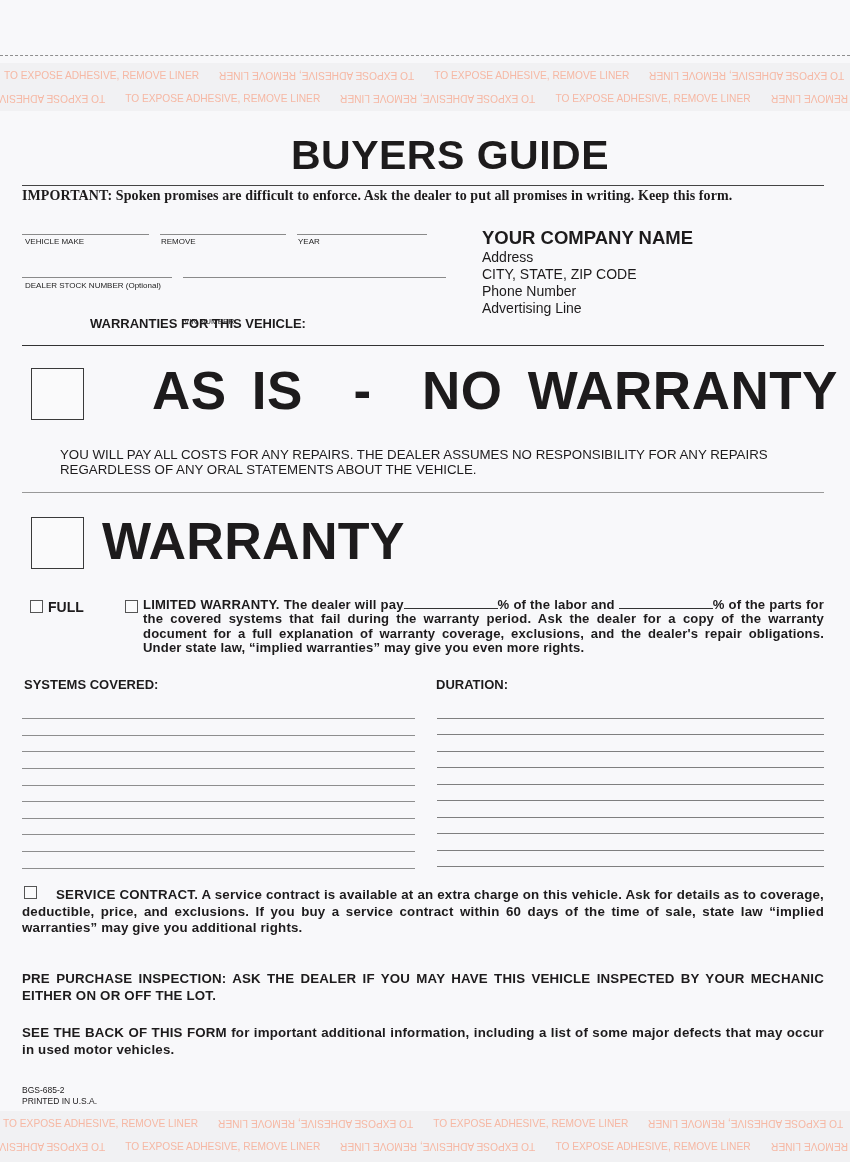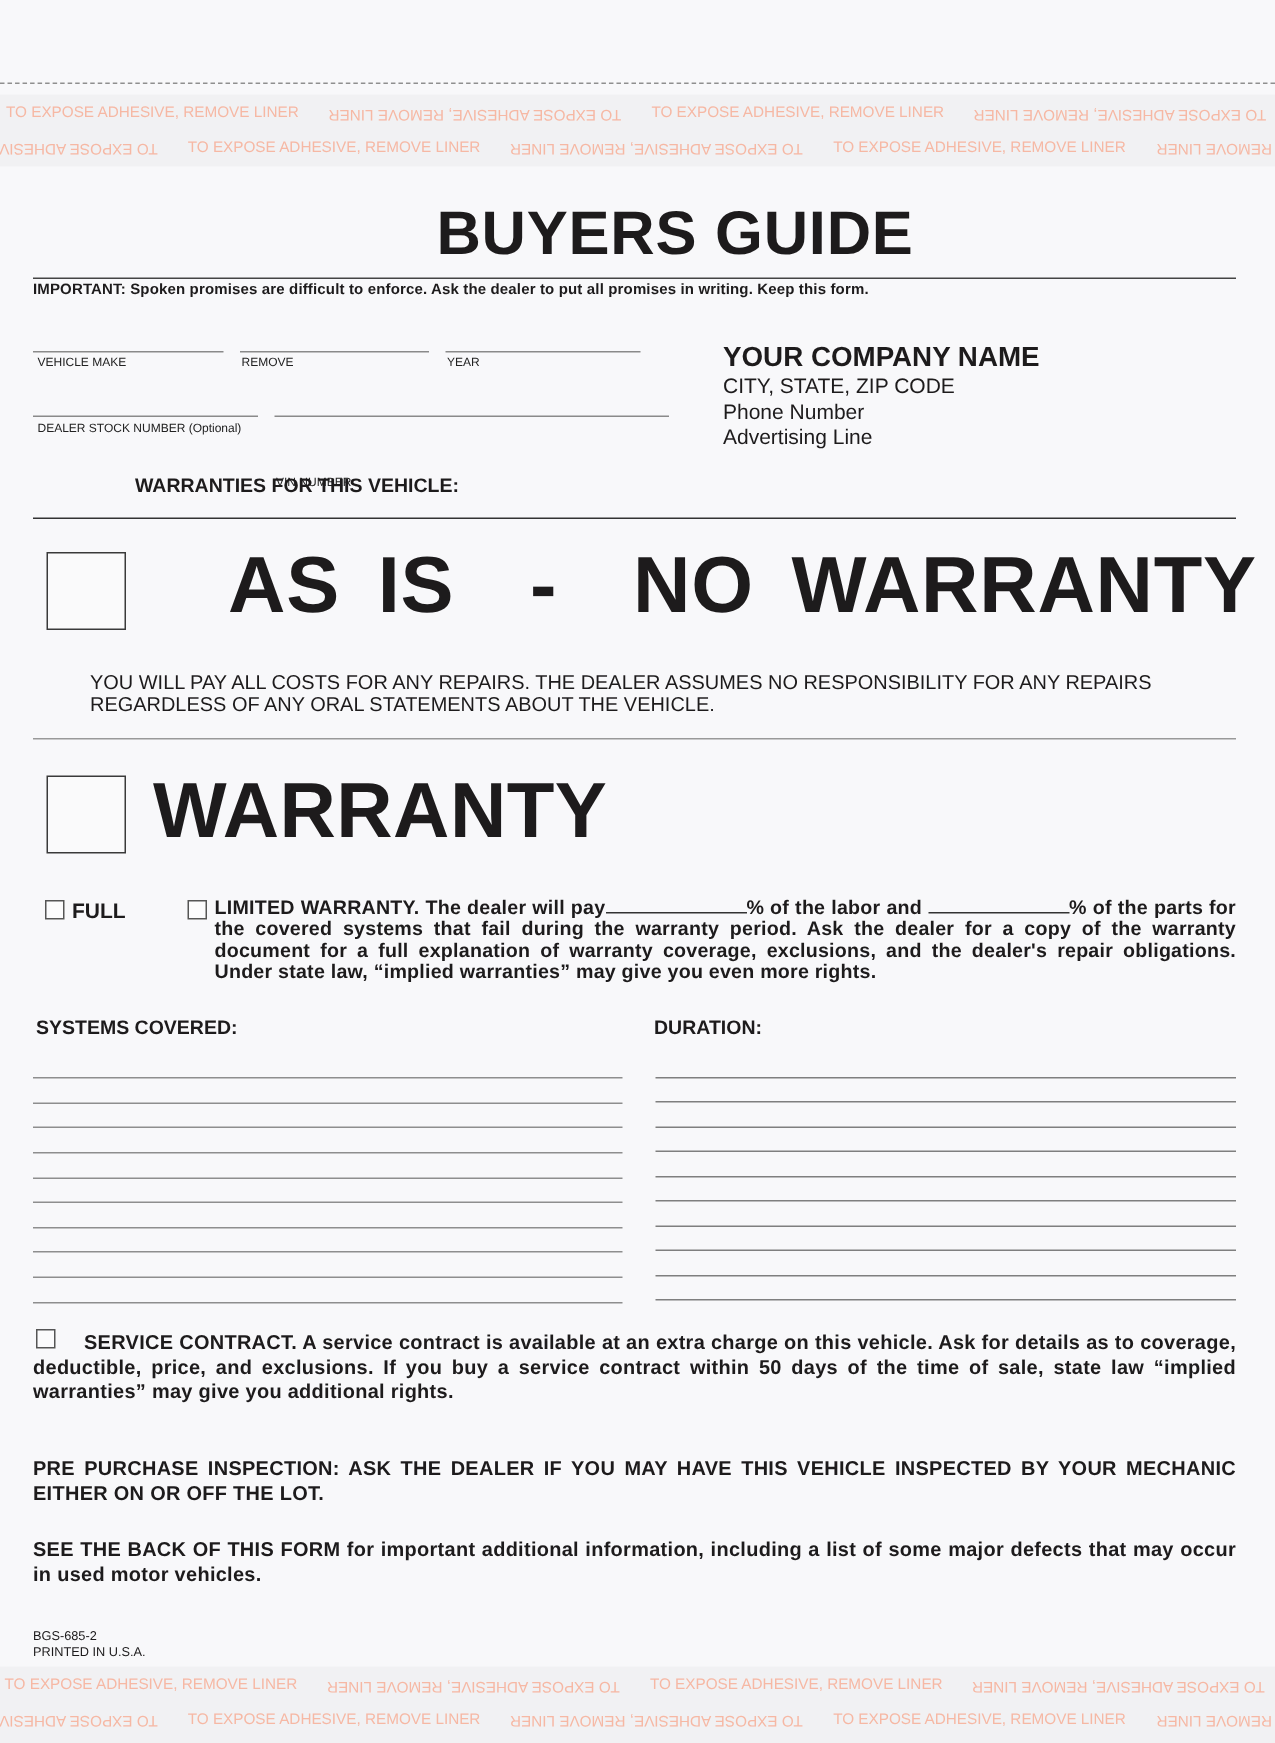--- a/index.html
+++ b/index.html
@@ -20,22 +20,22 @@
   .liner-row {
     position:absolute; left:0; white-space:nowrap;
     font-size:10.2px; color:#f6b8a4; letter-spacing:0;
   }
   .liner-row span { display:inline-block; margin-right:20px; }
   .liner-row span.flip { transform:rotate(180deg); }
 
   .title { left:0; width:850px; top:132px; text-align:center;
     font-size:41px; font-weight:bold; letter-spacing:0.5px;padding-left:25px; }
   .hr { height:0; }
-  .important { left:22px; width:806px; top:188px; font-size:10px; font-weight:bold;
-    white-space:nowrap; letter-spacing:0.1px; }
+  .important { left:22px; width:806px; top:188px; font-size:14px; font-weight:bold;
+    white-space:nowrap; letter-spacing:0.1px;font-family:Liberation Serif, serif; }
 
   .field-line { height:0; border-top:1px solid #8a8a8a; }
   .field-label { font-size:8px; color:#222; white-space:nowrap; }
 
   .company { left:482px; width:312px; text-align:left; }
   .company .name { font-size:18.5px; font-weight:bold; line-height:22px; }
   .company .line { font-size:14px; line-height:17px; }
 
   .warr-for { left:90px; top:316px; font-size:13px; font-weight:bold; }
 
@@ -84,20 +84,21 @@
 <div class="abs field-label" style="left:298px; top:237px;">YEAR</div>
 
 <div class="abs field-line" style="left:22px; top:277px; width:150px;"></div>
 <div class="abs field-label" style="left:25px; top:281px;">DEALER STOCK NUMBER (Optional)</div>
 
 <div class="abs field-line" style="left:183px; top:277px; width:263px;"></div>
 <div class="abs field-label" style="left:184px; top:281px;margin-top:36px;">VIN NUMBER</div>
 
 <div class="abs company" style="top:227px;">
   <div class="name">YOUR COMPANY NAME</div>
+  <div class="line">Address</div>
   <div class="line">CITY, STATE, ZIP CODE</div>
   <div class="line">Phone Number</div>
   <div class="line">Advertising Line</div>
 </div>
 
 <div class="abs warr-for">WARRANTIES FOR THIS VEHICLE:</div>
 <div class="abs hr" style="left:22px; width:802px; top:345px; border-top:1.6px solid #333;"></div>
 
 <div class="abs big-box" style="left:31px; top:368px; width:51px; height:50px;"></div>
 <div class="abs asis" style="white-space:pre;">AS IS  -  NO WARRANTY</div>
@@ -132,21 +133,21 @@
 <div class="abs rule-r" style="top:751px;"></div>
 <div class="abs rule-r" style="top:767px;"></div>
 <div class="abs rule-r" style="top:784px;"></div>
 <div class="abs rule-r" style="top:800px;"></div>
 <div class="abs rule-r" style="top:817px;"></div>
 <div class="abs rule-r" style="top:833px;"></div>
 <div class="abs rule-r" style="top:850px;"></div>
 <div class="abs rule-r" style="top:866px;"></div>
 
 <div class="abs small-box" style="left:24px; top:886px;"></div>
-<div class="abs para" style="top:887px; text-indent:34px;">SERVICE CONTRACT. A service contract is available at an extra charge on this vehicle. Ask for details as to coverage, deductible, price, and exclusions. If you buy a service contract within 50 days of the time of sale, state law “implied warranties” may give you additional rights.</div>
+<div class="abs para" style="top:887px; text-indent:34px;">SERVICE CONTRACT. A service contract is available at an extra charge on this vehicle. Ask for details as to coverage, deductible, price, and exclusions. If you buy a service contract within 60 days of the time of sale, state law “implied warranties” may give you additional rights.</div>
 
 <div class="abs para" style="top:971px;">PRE PURCHASE INSPECTION: ASK THE DEALER IF YOU MAY HAVE THIS VEHICLE INSPECTED BY YOUR MECHANIC EITHER ON OR OFF THE LOT.</div>
 
 <div class="abs para" style="top:1025px;">SEE THE BACK OF THIS FORM for important additional information, including a list of some major defects that may occur in used motor vehicles.</div>
 
 <div class="abs footer-code">
   <div>BGS-685-2</div>
   <div>PRINTED IN U.S.A.</div>
 </div>
 

